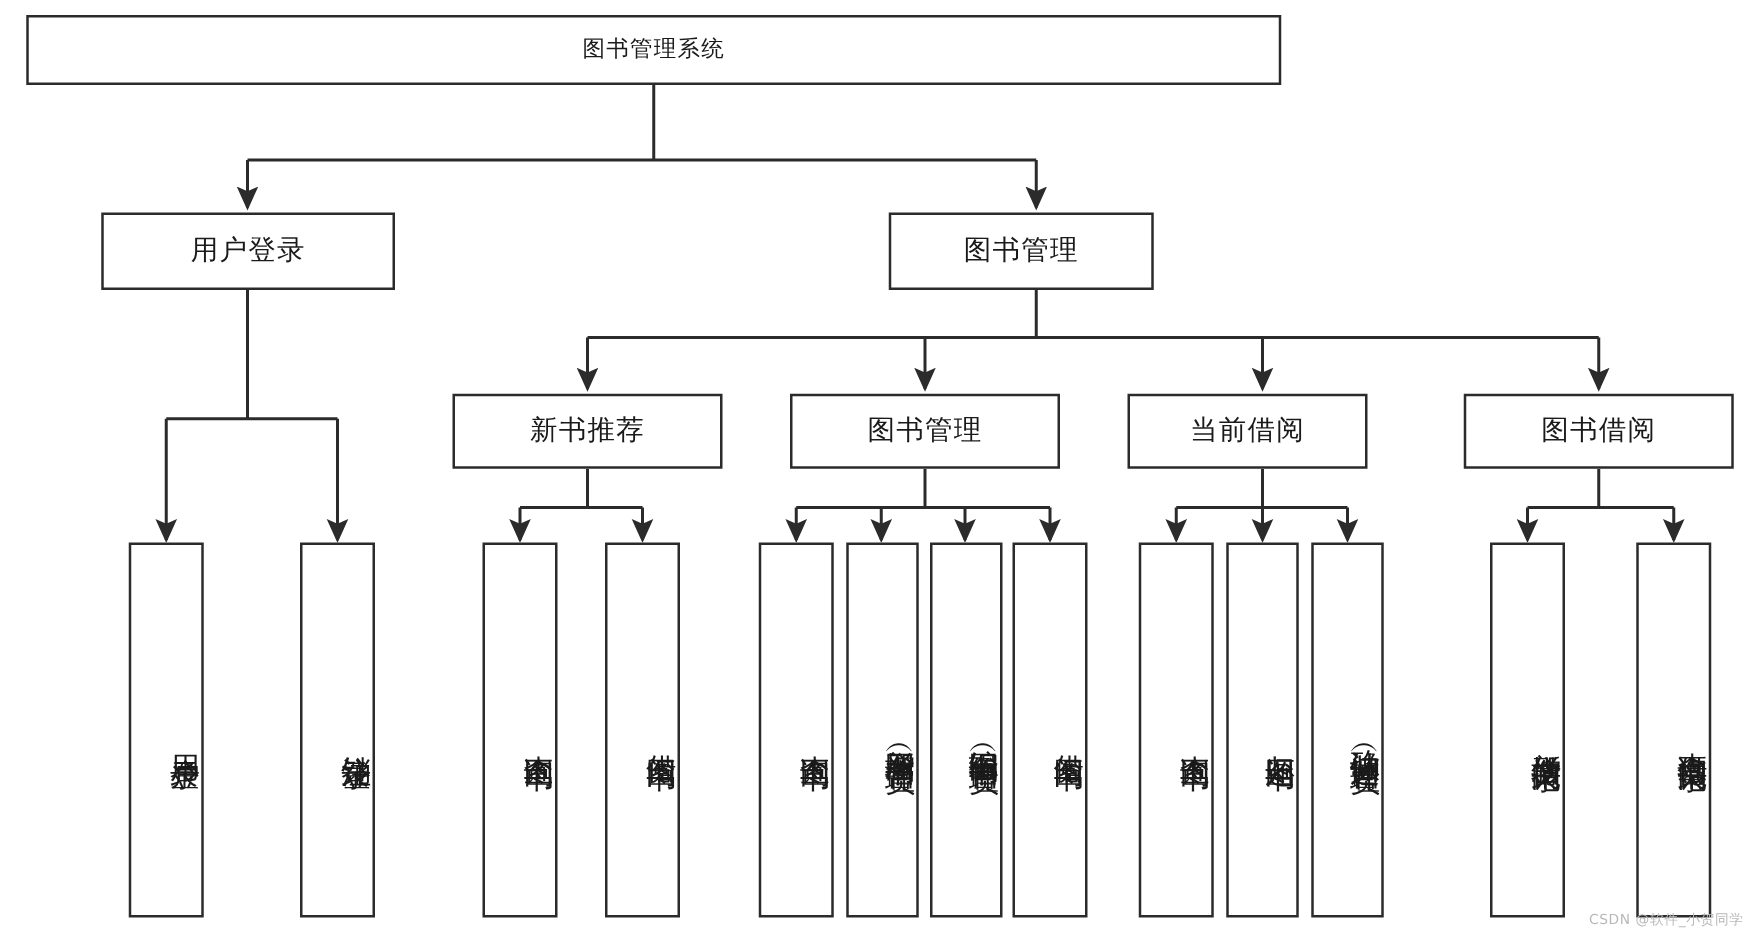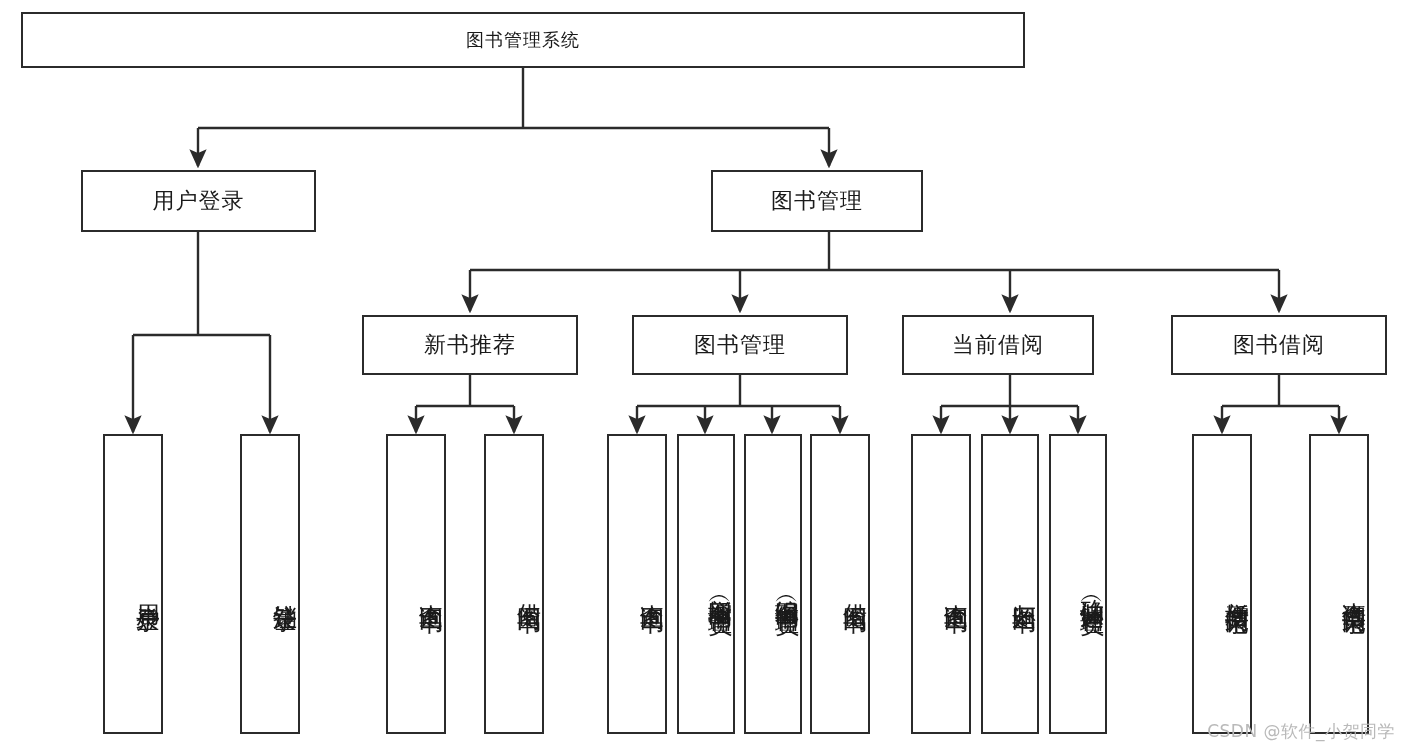--- a/index.html
+++ b/index.html
@@ -56,21 +56,21 @@
   .node.leaf .vtxt {
     writing-mode: vertical-rl;
     text-orientation: upright;
     display: block;
     text-align: start;
   }
   .watermark {
     position: absolute;
     right: 10px;
     bottom: 4px;
-    font-size: 17px;
+    font-size: 11px;
     color: #b9b9b9;
     white-space: nowrap;
     z-index: 3;
     letter-spacing: 0.5px;
   }
 </style>
 </head>
 <body>
 
 <div id="canvas">

